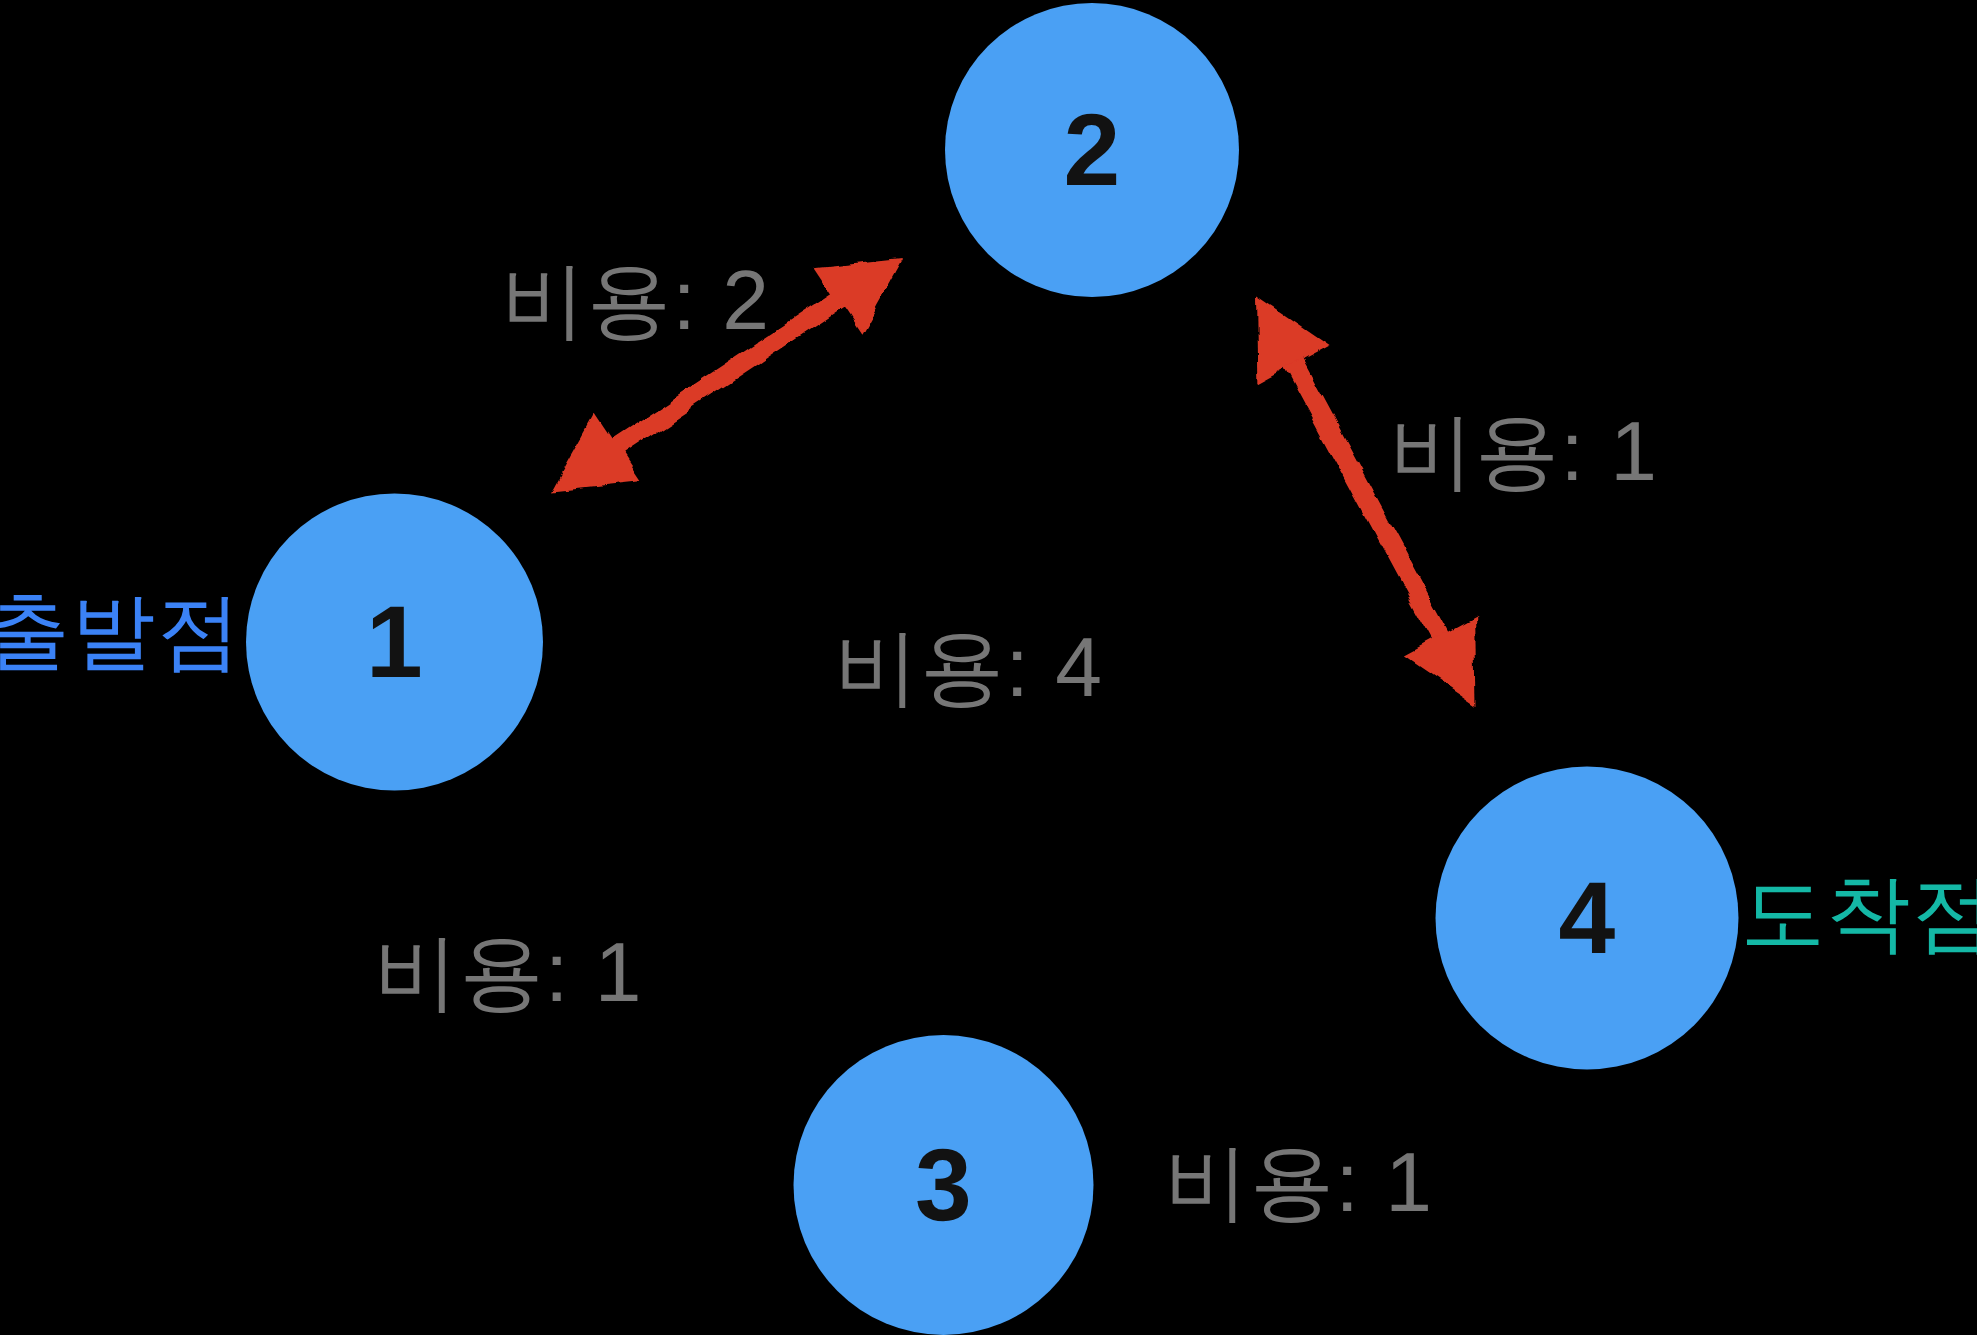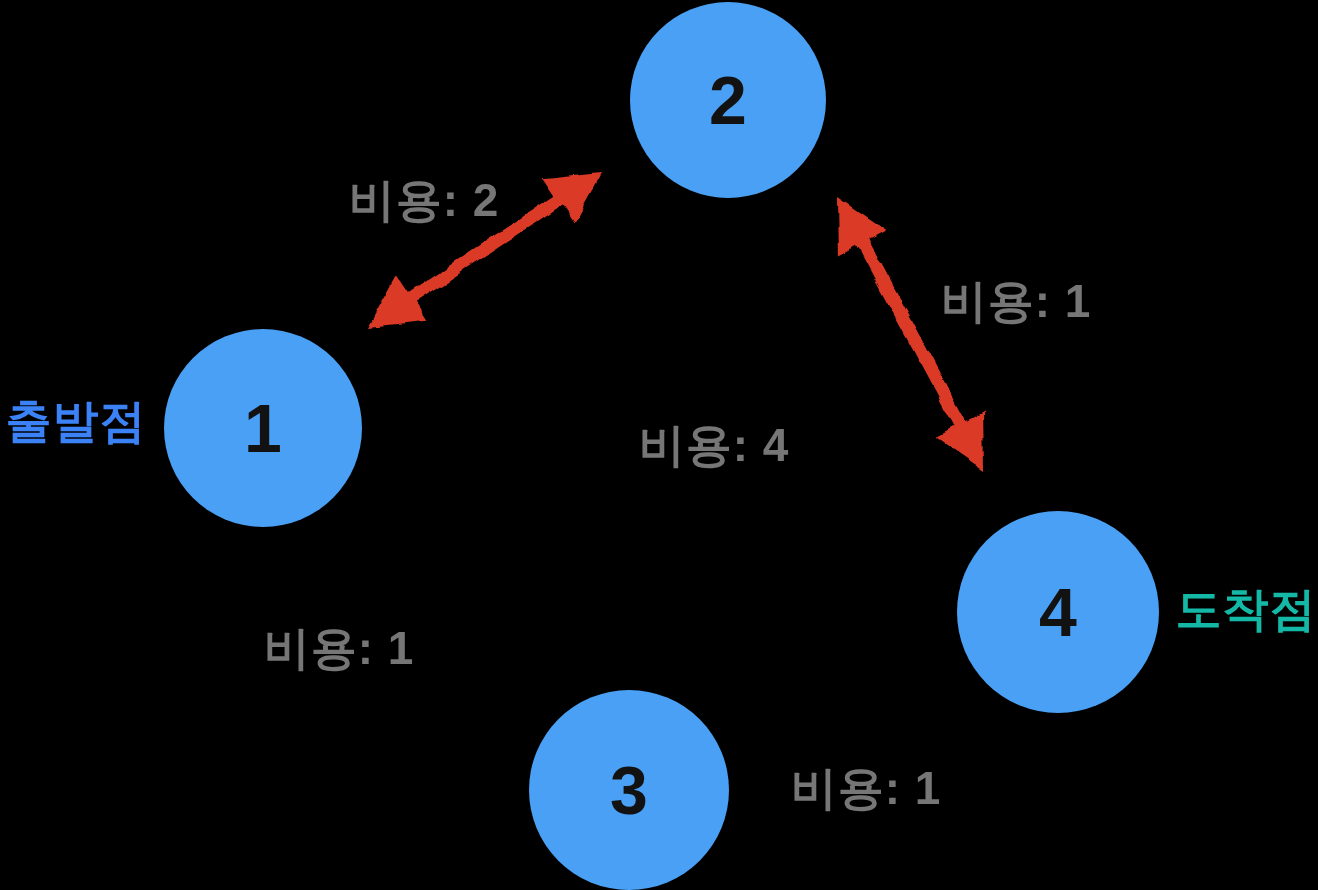--- a/index.html
+++ b/index.html
@@ -28,22 +28,22 @@
     justify-content: center;
   }
   .node-number {
     font-size: 68px;
     font-weight: 600;
     line-height: 1;
   }
   .diagram-label {
     position: absolute;
     transform: translate(-50%, -50%);
-    font-size: 46px;
-    font-weight: 700;
+    font-size: 56px;
+    font-weight: 400;
     line-height: 1;
     white-space: nowrap;
     letter-spacing: 1px;
   }
 </style>
 </head>
 <body>
 
 <div id="canvas" style="width: 1318px; height: 890px; background: rgb(0, 0, 0);">
   <svg id="arrow-layer" viewBox="0 0 1318 890">
@@ -76,17 +76,17 @@
       </div>
       <div class="node" style="left: 957px; top: 511px; width: 202px; height: 202px; background: rgb(74, 160, 244);">
         <span class="node-number" style="color: rgb(18, 18, 18);">4</span>
       </div>
     </div>
   <div id="labels">
       <div class="diagram-label" style="left: 76px; top: 421px; color: #3b82f6;">출발점</div>
       <div class="diagram-label" style="left: 1246px; top: 609px; color: #14b8a6;">도착점</div>
       <div class="diagram-label" style="left: 424px; top: 200px; color: rgb(118, 118, 118);">비용: 2</div>
       <div class="diagram-label" style="left: 1016px; top: 301px; color: rgb(118, 118, 118);">비용: 1</div>
-      <div class="diagram-label" style="left: 714px; top: 445px; color: rgb(118, 118, 118);">비용: 4</div>
+      <div class="diagram-label" style="left: 646px; top: 445px; color: rgb(118, 118, 118);">비용: 4</div>
       <div class="diagram-label" style="left: 339px; top: 648px; color: rgb(118, 118, 118);">비용: 1</div>
       <div class="diagram-label" style="left: 866px; top: 788px; color: rgb(118, 118, 118);">비용: 1</div>
     </div>
 </div>
 
 </body></html>

